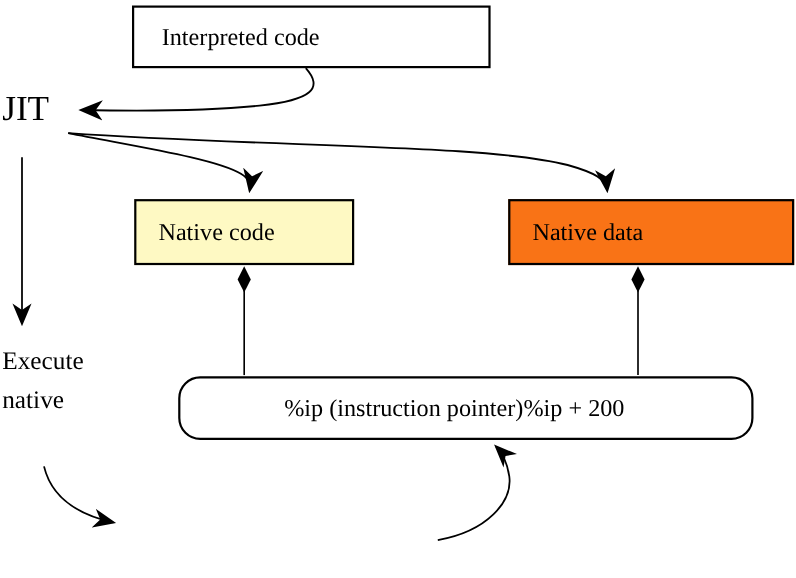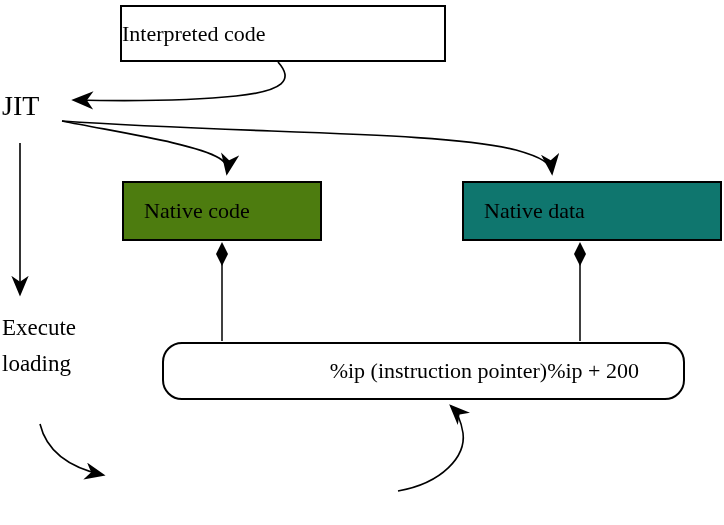--- a/index.html
+++ b/index.html
@@ -30,46 +30,47 @@
     display: flex;
     align-items: center;
     font-size: 22px;
     background: #fff;
     z-index: 2;
     white-space: nowrap;
   }
   .box-interpreted {
     left: 120px; top: 5px;
     width: 326px; height: 57px;
+    padding-left: 25px;
   }
   .box-native-code {
     left: 122px; top: 181px;
     width: 200px; height: 60px;
     padding-left: 20px;
   }
   .box-native-data {
     left: 462px; top: 181px;
     width: 260px; height: 60px;
     padding-left: 20px;
   }
   .box-pointer {
     left: 162px; top: 342px;
     width: 523px; height: 58px;
     border-radius: 20px;
     padding: 0 44px 0 23px;
-    justify-content: flex-end;
+    justify-content: center;
   }
   .label {
     position: absolute;
     z-index: 2;
     white-space: nowrap;
   }
   .label-jit {
-    left: 2px; top: 90px;
-    font-size: 28px;
+    left: 2px; top: 80px;
+    font-size: 32px;
   }
   .label-execute {
     left: 2px; top: 310px;
     font-size: 23px;
     line-height: 36px;
   }
   .label-note {
     left: 122px; top: 450px;
     font-size: 23px;
     line-height: 33px;
@@ -79,36 +80,36 @@
 <body>
 
 <div class="stage">
 
   <div class="box box-interpreted">
     <span>Interpreted code</span>
   </div>
 
   <div class="label label-jit">JIT</div>
 
-  <div class="box box-native-code" style="background-color: #4d7c0f;">
+  <div class="box box-native-code" style="background-color: #fef9c3;">
     <span>Native code</span>
   </div>
 
-  <div class="box box-native-data" style="background-color: #0f766e;">
+  <div class="box box-native-data" style="background-color: #f97316;">
     <span>Native data</span>
   </div>
 
   <div class="box box-pointer">
     <span>%ip (instruction pointer)</span>
     <span>%ip + 200</span>
   </div>
 
   <div class="label label-execute">
     <div>Execute</div>
-    <div>loading</div>
+    <div>native</div>
   </div>
 
   <div class="label label-note">
   </div>
 
   <svg class="connector-layer" width="724" height="525" viewBox="0 0 724 525" xmlns="http://www.w3.org/2000/svg">
     <defs>
       <marker id="arw" viewBox="0 0 12 10" refX="10.5" refY="5" markerWidth="13" markerHeight="11" orient="auto-start-reverse">
         <path d="M0,0 L12,5 L0,10 L3.5,5 Z" fill="#000"></path>
       </marker>

